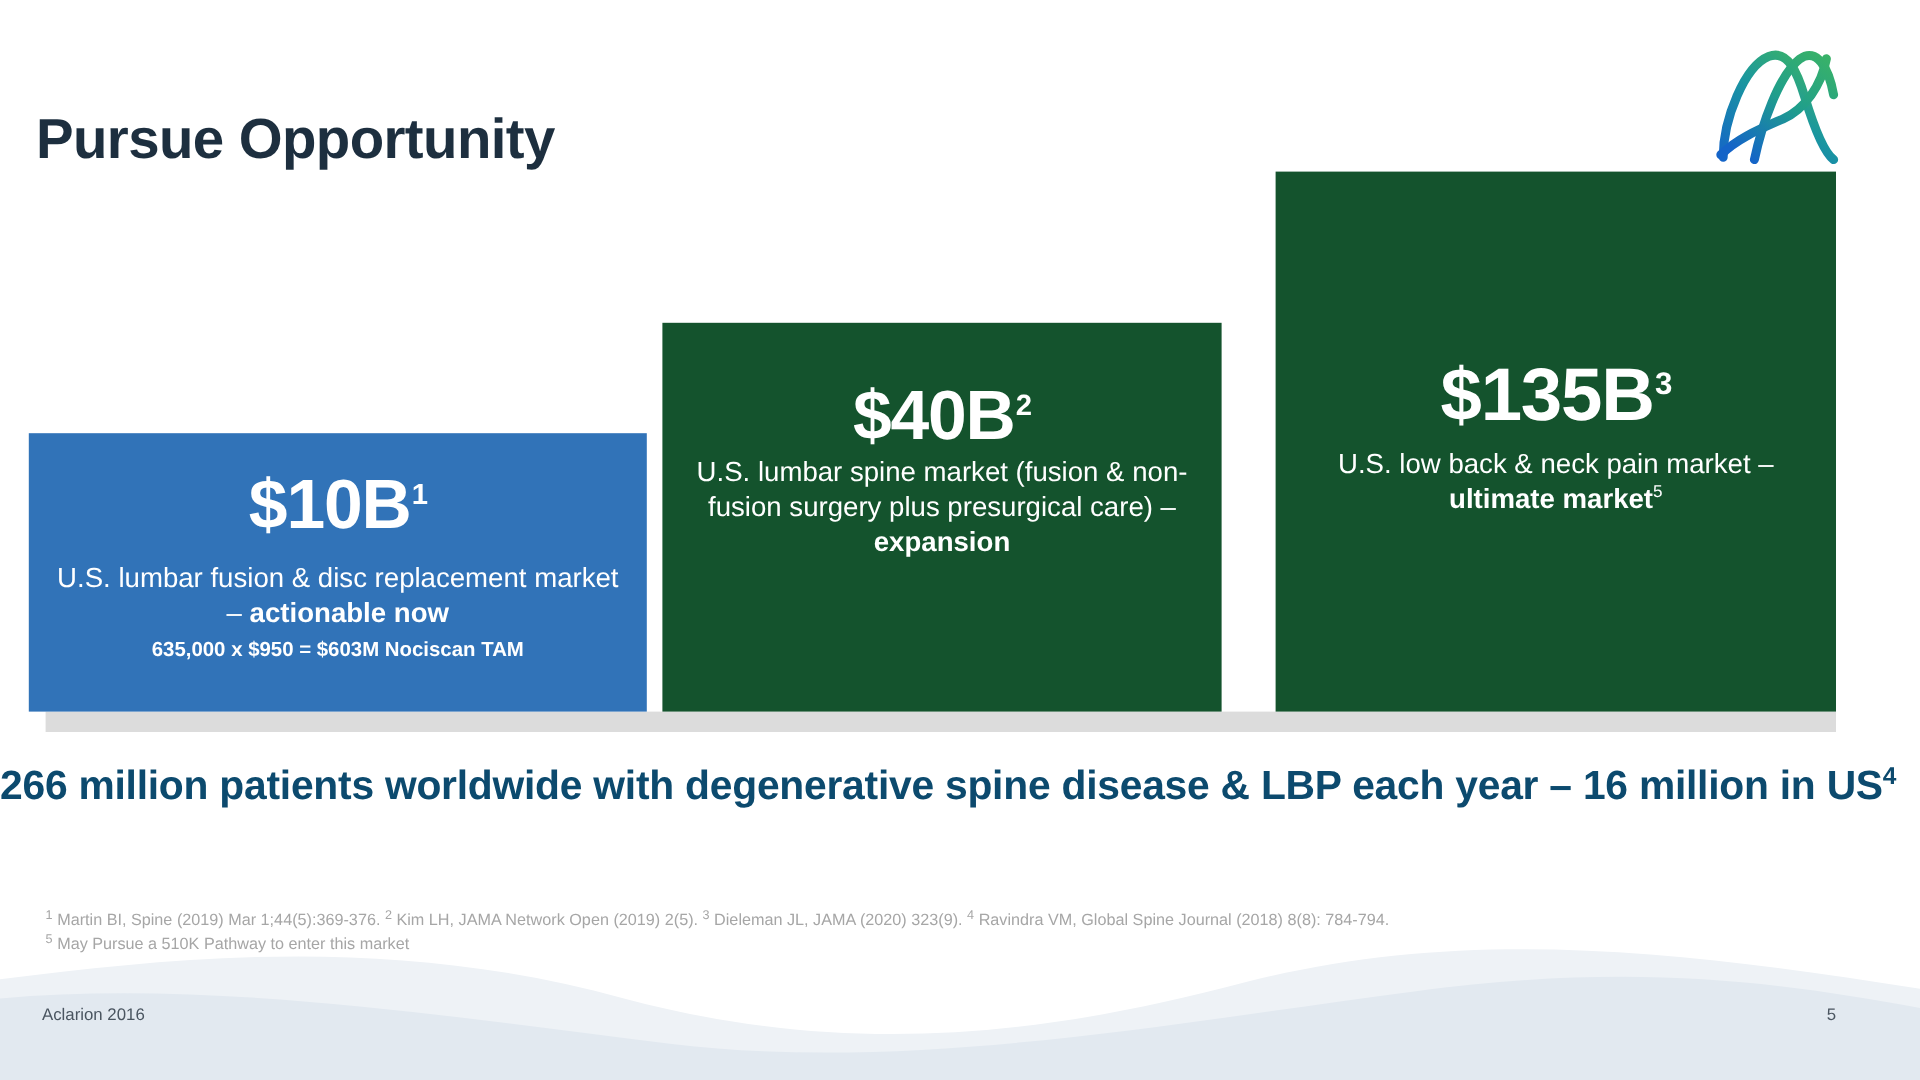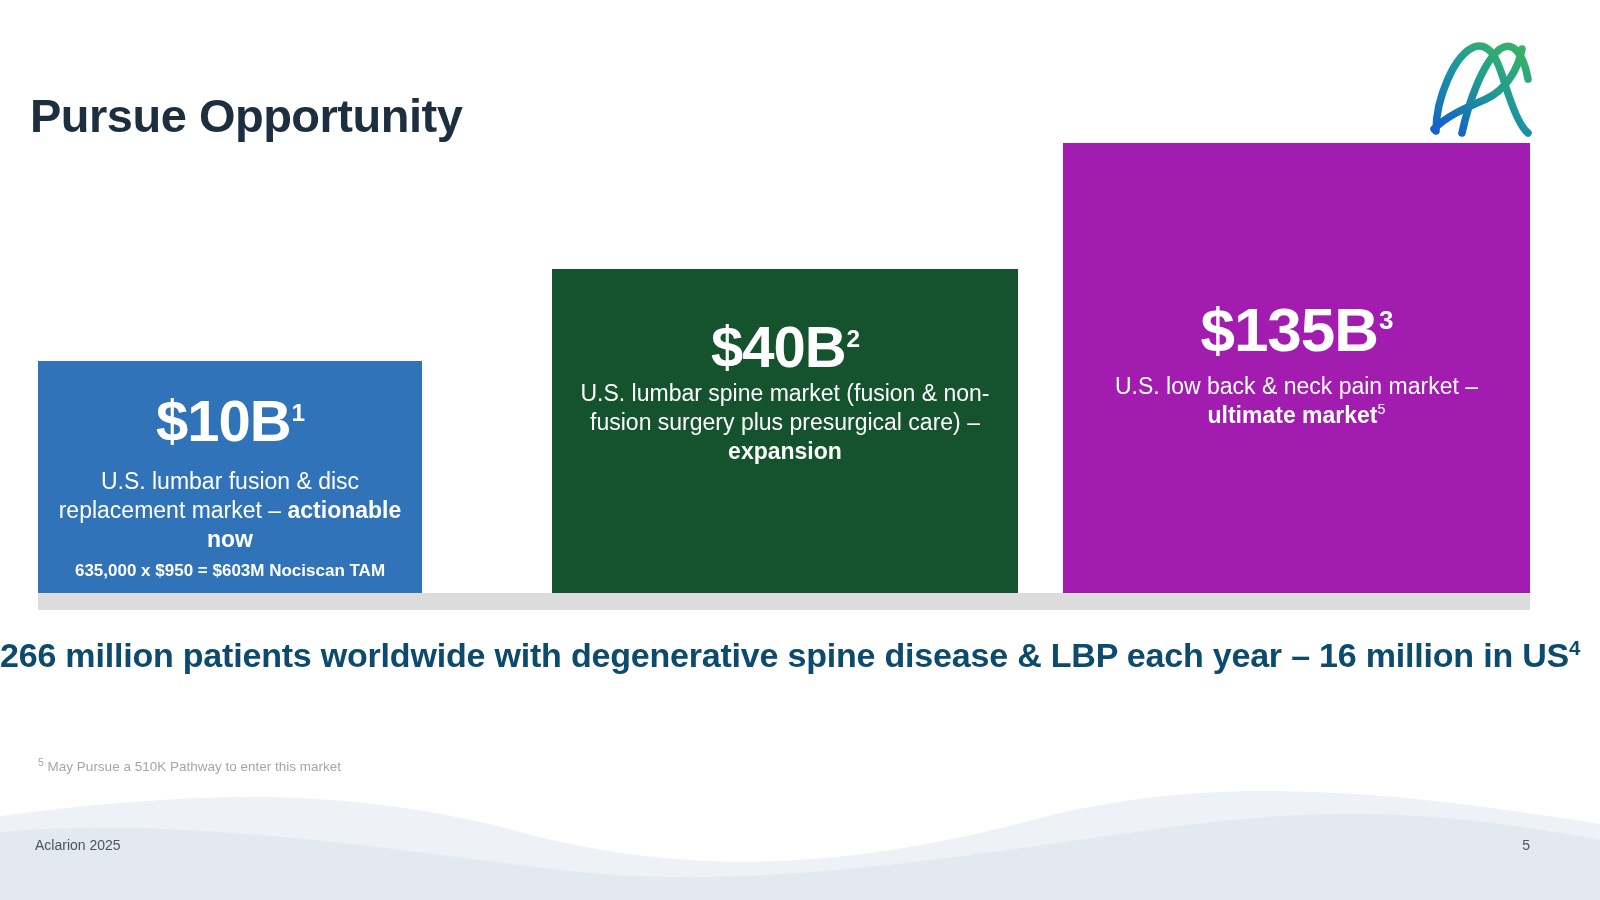--- a/index.html
+++ b/index.html
@@ -57,43 +57,43 @@
   .bar {
     position: absolute;
     box-sizing: border-box;
     color: #ffffff;
     text-align: center;
     display: flex;
     flex-direction: column;
     align-items: center;
   }
   #bar-blue {
-    left: 38px;
+    left: 24px;
     top: 361px;
-    width: 384px;
+    width: 515px;
     height: 232px;
     background: #3173b8;
     justify-content: flex-start;
     padding-top: 30px;
   }
   #bar-green {
     left: 552px;
     top: 269px;
     width: 466px;
     height: 324px;
     background: #14532d;
     justify-content: flex-start;
     padding-top: 48px;
   }
   #bar-navy {
     left: 1063px;
     top: 143px;
     width: 467px;
     height: 450px;
-    background: #a21caf;
+    background: #14532d;
     justify-content: flex-start;
     padding-top: 155px;
   }
 
   .bar-amount {
     font-size: 58px;
     font-weight: bold;
     line-height: 1.04;
     letter-spacing: -1px;
     white-space: nowrap;
@@ -238,26 +238,27 @@
   </div>
 
   <div class="bar" id="bar-navy">
     <div class="bar-amount"><span>$135B</span><sup>3</sup></div>
     <div class="bar-desc"><span>U.S. low back &amp; neck pain market – </span><b>ultimate market</b><sup>5</sup></div>
   </div>
 
   <div id="tagline"><span>266 million patients worldwide with degenerative spine disease &amp; LBP each year – 16 million in US</span><sup>4</sup></div>
 
   <div id="footnotes">
+    <div class="fn-line" id="fn-line-1"><sup>1</sup> Martin BI, Spine (2019)  Mar 1;44(5):369-376. <sup>2</sup> Kim LH,  JAMA Network Open (2019)  2(5). <sup>3</sup> Dieleman JL, JAMA (2020)  323(9). <sup>4</sup> Ravindra VM, Global Spine Journal (2018)  8(8): 784-794.</div>
     <div class="fn-line" id="fn-line-2"><sup>5</sup><span> May Pursue a 510K Pathway to enter this market</span></div>
   </div>
 
   <div id="wave">
     <svg width="1600" height="130" viewBox="0 0 1600 130" preserveAspectRatio="none" xmlns="http://www.w3.org/2000/svg">
       <path d="M0 46 C 160 26, 330 10, 520 62 C 700 110, 860 96, 1040 48 C 1220 2, 1400 22, 1600 54 L1600 130 L0 130 Z" fill="#eef2f6"></path>
       <path d="M0 62 C 180 46, 380 78, 560 100 C 760 124, 980 82, 1180 56 C 1360 32, 1480 48, 1600 70 L1600 130 L0 130 Z" fill="#e2e9f0"></path>
     </svg>
   </div>
 
-  <div id="footer-left">Aclarion 2025</div>
+  <div id="footer-left">Aclarion 2016</div>
   <div id="footer-page">5</div>
 
 </div>
 
 </body></html>

